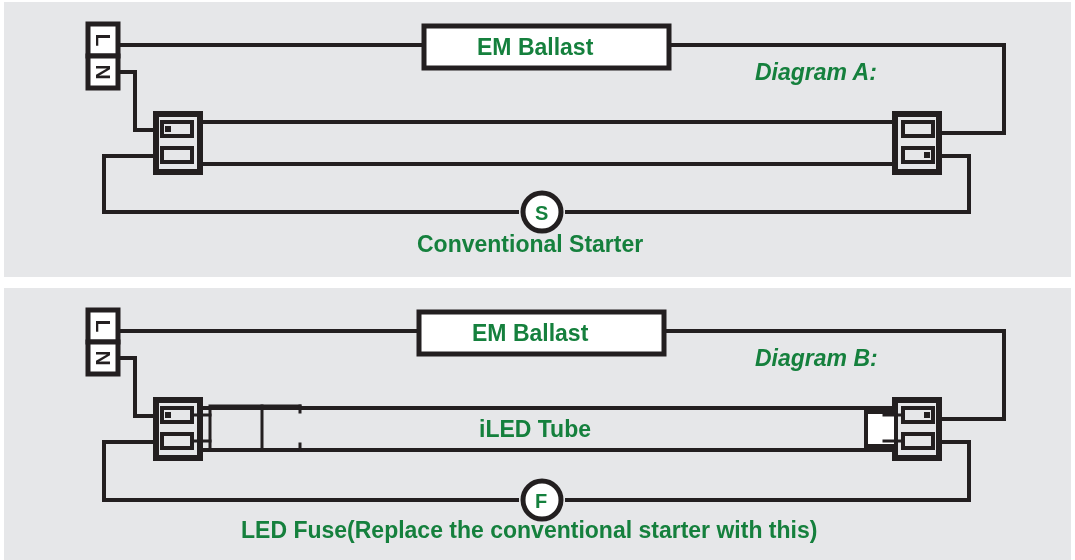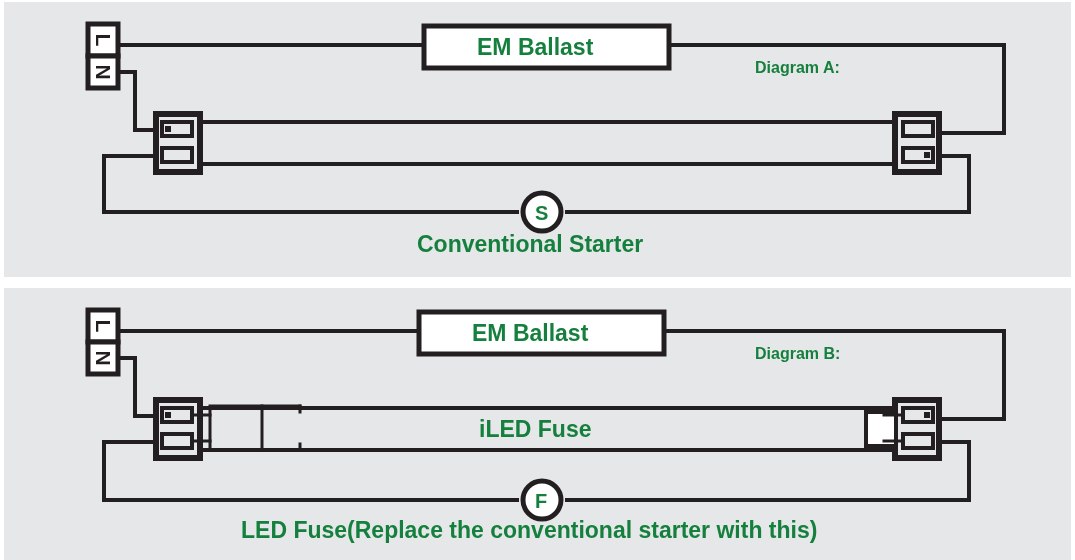--- a/index.html
+++ b/index.html
@@ -31,21 +31,21 @@
   .circ{stroke:#231f20;stroke-width:5;fill:#ffffff;}
 
   .lbl{
     position:absolute;
     color:#15803d;
     font-weight:bold;
     white-space:nowrap;
     font-family:"Liberation Sans", sans-serif;
   }
   .lbl-ballast{font-size:23px;}
-  .lbl-diagram{font-size:16px;}
+  .lbl-diagram{font-size:23px;font-style:italic;}
   .lbl-tube{font-size:23px;}
   .lbl-caption{font-size:23px;}
   .lbl-sym{font-size:20px;}
 
   .ln-letter{
     position:absolute;
     font-size:21px;font-weight:bold;color:#231f20;
     transform:rotate(90deg);
     transform-origin:center center;
     width:26px;text-align:center;line-height:26px;
@@ -164,18 +164,18 @@
 
         <circle cx="538" cy="212" r="19" class="circ"></circle>
       </svg>
     </div>
 
     <div class="ln-letter" style="left:86px;top:25px;">L</div>
     <div class="ln-letter" style="left:86px;top:57px;">N</div>
 
     <div class="lbl lbl-ballast" style="left:468px;top:32px;">EM Ballast</div>
     <div class="lbl lbl-diagram" style="left:751px;top:57px;">Diagram B:</div>
-    <div class="lbl lbl-tube" style="left:475px;top:128px;">iLED Fuse</div>
+    <div class="lbl lbl-tube" style="left:475px;top:128px;">iLED Tube</div>
     <div class="lbl lbl-sym" style="left:531px;top:202px;">F</div>
     <div class="lbl lbl-caption" style="left:237px;top:229px;">LED Fuse(Replace the conventional starter with this)</div>
   </div>
 
 </div>
 
 </body></html>

